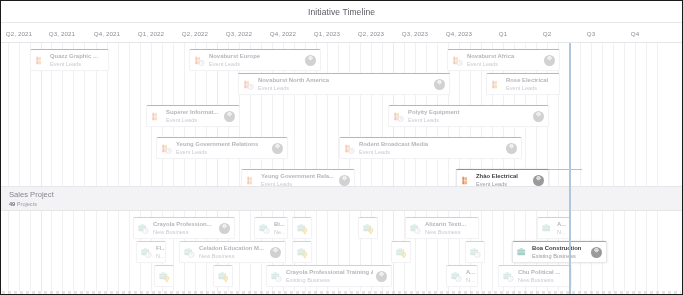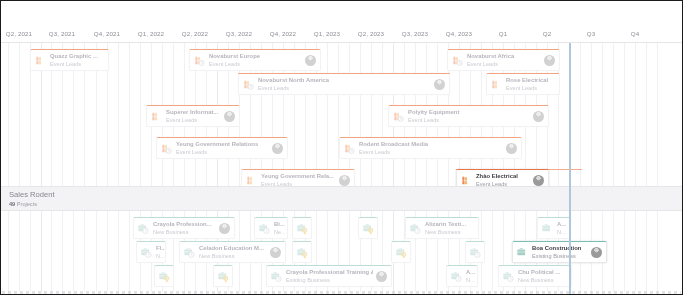--- a/index.html
+++ b/index.html
@@ -128,20 +128,23 @@
     position:absolute; left:1px; bottom:0; width:679px; height:3px;
     background:repeating-linear-gradient(90deg,#cfcfd4 0 3px,#ffffff 3px 6px);
     opacity:.55;
   }
 </style>
 </head>
 <body>
 
 <div id="app">
 
+  <div class="title-bar">
+    <div class="t">Initiative Timeline</div>
+  </div>
 
   <div class="axis" id="axis">
       <div class="tick" style="left: -2px; width: 40px;">Q2, 2021</div>
       <div class="tick" style="left: 41px; width: 40px;">Q3, 2021</div>
       <div class="tick" style="left: 86px; width: 40px;">Q4, 2021</div>
       <div class="tick" style="left: 130px; width: 40px;">Q1, 2022</div>
       <div class="tick" style="left: 174px; width: 40px;">Q2, 2022</div>
       <div class="tick" style="left: 218px; width: 40px;">Q3, 2022</div>
       <div class="tick" style="left: 262px; width: 40px;">Q4, 2022</div>
       <div class="tick" style="left: 306px; width: 40px;">Q1, 2023</div>
@@ -389,21 +392,21 @@
           <div class="bar-sub">Event Leads</div>
         </div>
         <div class="avatar"></div>
       </div>
       <div class="conn" style="left: 237px; top: 30px; width: 212px;"></div>
       <div class="conn" style="left: 455px; top: 126px; width: 126px;"></div>
     </div>
 
   <div class="group-header">
     <div class="gh-inner">
-      <div class="gh-title">Sales Rodent</div>
+      <div class="gh-title">Sales Project</div>
       <div class="gh-sub"><b>49</b><span> Projects</span></div>
     </div>
   </div>
 
   <div class="lane-bottom" id="lane-bottom">
       <div class="grid-col major" style="left: 40px;"></div>
       <div class="grid-col" style="left: 29px;"></div>
       <div class="grid-col" style="left: 18px;"></div>
       <div class="grid-col" style="left: 7px;"></div>
       <div class="grid-col" style="left: 83px;"></div>

